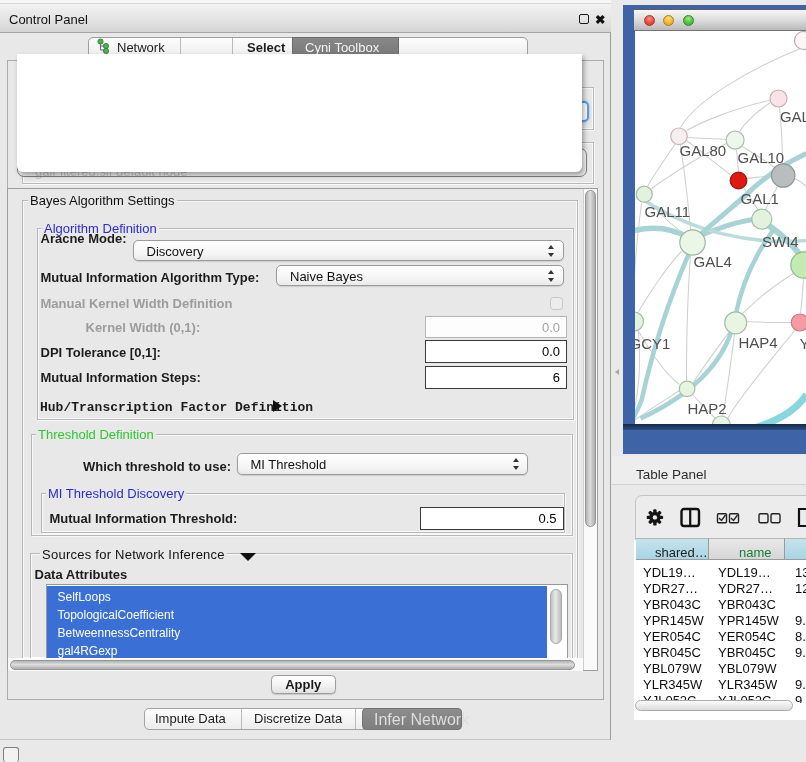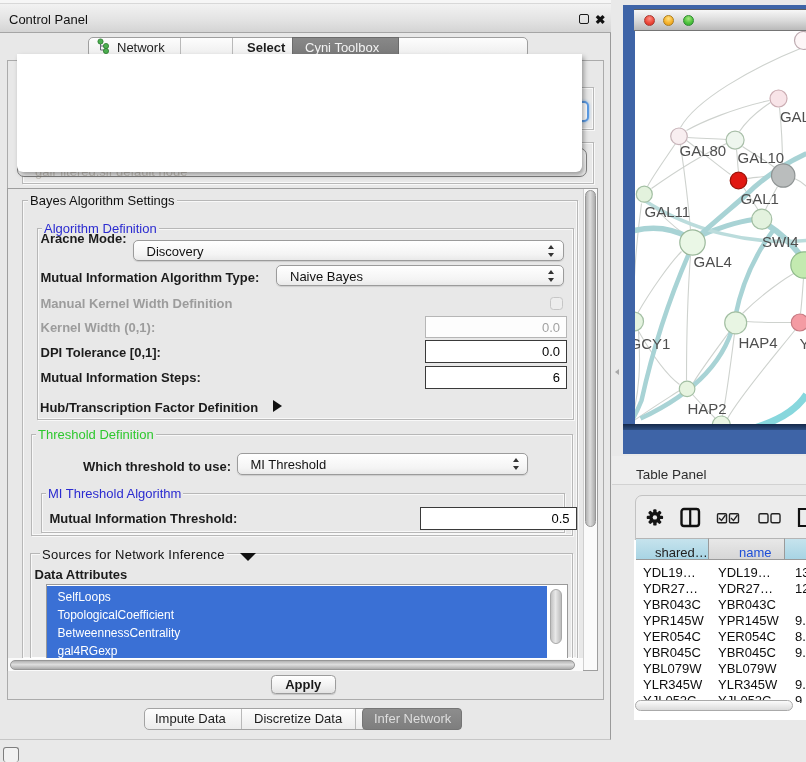--- a/index.html
+++ b/index.html
@@ -68,46 +68,46 @@
     <span class="ct">Discovery</span>
     <span class="stepper"></span>
   </div>
 <div class="abs lbl" style="left:40.5px;top:270px;">Mutual Information Algorithm Type:</div>
 <div class="combo" style="left:276px;top:265px;width:287.5px;height:21px;">
     <span class="ct">Naive Bayes</span>
     <span class="stepper"></span>
   </div>
 <div class="abs lbl" style="left:40.5px;top:296px;color:#9c9c9c;">Manual Kernel Width Definition</div>
 <div class="abs" style="left:549.5px;top:296.5px;width:13.5px;height:13.5px;border:1px solid #c6c6c6;border-radius:3.5px;background:#ededed;"></div>
-<div class="abs lbl" style="left:40.5px;top:320px;color:#9c9c9c;">Kernel Width (0,1):</div>
+<div class="abs lbl" style="left:40.5px;top:320px;color:#9c9c9c;padding-left:45px;">Kernel Width (0,1):</div>
 <div class="fld" style="left:424.5px;top:315.5px;width:142.5px;height:22px;border:1px solid #b6b6b6;background:#fdfdfd;">
     <span style="color:#a2a2a2;">0.0</span>
   </div>
 <div class="abs lbl" style="left:40.5px;top:344.5px;">DPI Tolerance [0,1]:</div>
 <div class="fld" style="left:424.5px;top:340px;width:142.5px;height:23px;border:1.5px solid #3a3a3a;">
     <span>0.0</span>
   </div>
 <div class="abs lbl" style="left:40.5px;top:369.5px;">Mutual Information Steps:</div>
 <div class="fld" style="left:424.5px;top:365.5px;width:142.5px;height:23px;border:1.5px solid #3a3a3a;">
     <span>6</span>
   </div>
-<div class="abs lbl" style="left:40px;top:400px;">Hub/Transcription Factor Definition</div>
+<div class="abs lbl" style="left:40px;top:400px;font-family:Liberation Mono, monospace;">Hub/Transcription Factor Definition</div>
 <div class="abs" style="left:273px;top:400px;width:0;height:0;border-top:6.5px solid transparent;border-bottom:6.5px solid transparent;border-left:9px solid #111;"></div>
 
 <div class="abs etched" style="left:31px;top:434px;width:542px;height:102px;"></div>
 <div class="gtitle" style="left:36px;top:427px;color:#2ec82e;">Threshold Definition</div>
 <div class="abs lbl" style="left:60px;top:459px;width:171px;text-align:right;">Which threshold to use:</div>
 <div class="combo" style="left:236.5px;top:453px;width:291.5px;height:21.5px;">
     <span class="ct">MI Threshold</span>
     <span class="stepper"></span>
   </div>
 <div class="abs etched" style="left:41px;top:492.5px;width:524px;height:40px;"></div>
-<div class="gtitle" style="left:46px;top:485.5px;color:#2b2bd0;">MI Threshold Algorithm</div>
+<div class="gtitle" style="left:46px;top:485.5px;color:#2b2bd0;">MI Threshold Discovery</div>
 <div class="abs lbl" style="left:49.5px;top:511px;">Mutual Information Threshold:</div>
-<div class="fld" style="left:419.5px;top:506.5px;width:157px;height:23px;border:1.5px solid #3a3a3a;">
+<div class="fld" style="left:419.5px;top:506.5px;width:144px;height:23px;border:1.5px solid #3a3a3a;">
     <span>0.5</span>
   </div>
 
 <div class="abs etched" style="left:30px;top:553px;width:543px;height:105px;border-bottom:none;"></div>
 <div class="gtitle" style="left:40px;top:546.5px;color:#111;letter-spacing:0.25px;">Sources for Network Inference</div>
 <div class="abs" style="left:239.5px;top:552.5px;width:0;height:0;border-left:8px solid transparent;border-right:8px solid transparent;border-top:8.5px solid #111;"></div>
 <div class="abs lbl" style="left:34.5px;top:566.5px;">Data Attributes</div>
 <div class="abs" style="left:46px;top:584px;width:522px;height:74px;border:1px solid #999;background:#fff;border-bottom:none;"></div>
 <div class="abs" style="left:47px;top:585.5px;width:500px;height:72px;background:#3a70d5;"></div>
 <div class="abs" style="left:57.5px;top:587.5px;font-size:12px;line-height:18.25px;color:#fff;white-space:nowrap;">SelfLoops<br>TopologicalCoefficient<br>BetweennessCentrality<br>gal4RGexp</div>
@@ -116,21 +116,21 @@
 <div class="abs" style="left:270.5px;top:674.5px;width:65.5px;height:19.5px;border:1px solid #9c9c9c;border-radius:4.5px;background:linear-gradient(#ffffff,#f2f2f2 55%,#e2e2e2);box-shadow:0 1px 1px rgba(0,0,0,.15);text-align:center;font-size:13px;font-weight:bold;color:#1a1a1a;">
     <div style="margin-top:1.5px;">Apply</div>
   </div>
 
 <div class="abs" style="left:143.5px;top:707.5px;width:318px;height:22px;background:linear-gradient(#fdfdfd,#ececec);border:1px solid #a3a3a3;border-radius:5px;"></div>
 <div class="abs" style="left:240.5px;top:708.5px;width:1px;height:20px;background:#b9b9b9;"></div>
 <div class="abs" style="left:355px;top:708.5px;width:1px;height:20px;background:#b9b9b9;"></div>
 <div class="abs" style="left:362px;top:707.5px;width:99.5px;height:22px;background:linear-gradient(#8d8d8d,#7e7e7e);border:1px solid #757575;border-radius:4px;"></div>
 <div class="abs" style="left:155px;top:711px;font-size:13px;color:#1c1c1c;">Impute Data</div>
 <div class="abs" style="left:254px;top:711px;font-size:13px;color:#1c1c1c;">Discretize Data</div>
-<div class="abs" style="left:374px;top:711px;font-size:13px;color:#dedede;">Infer Network</div>
+<div class="abs" style="left:374px;top:711px;font-size:16px;color:#dedede;">Infer Network</div>
 
 <div class="abs" style="left:614.5px;top:368.5px;width:0;height:0;border-top:3px solid transparent;border-bottom:3px solid transparent;border-right:4px solid #a8a8a8;"></div>
 
 <div class="abs" style="left:3px;top:747px;width:16px;height:15px;border:1.5px solid #7e7e7e;border-radius:3px;background:#f2f2f2;border-bottom:none;"></div>
 
 <div class="abs" style="left:623px;top:4.5px;width:183px;height:449.5px;background:#3e64a7;"></div>
 <div class="abs" style="left:623px;top:424px;width:183px;height:6px;background:linear-gradient(#15294a,#2c4d80);"></div>
 <div class="abs" style="left:633.5px;top:8.5px;width:172.5px;height:22px;background:linear-gradient(#f7f7f7,#d9d9d9 55%,#b9b9b9);border-top:1px solid #5e5e5e;border-bottom:1px solid #757575;"></div>
 <div class="abs" style="left:643.5px;top:15.2px;width:11px;height:11px;border-radius:50%;background:radial-gradient(circle at 50% 30%,#fb8e85,#ee4b3c 55%,#d7281d);border:0.8px solid #a83a32;"></div>
 <div class="abs" style="left:663px;top:15.2px;width:11px;height:11px;border-radius:50%;background:radial-gradient(circle at 50% 30%,#ffe082,#f6b42d 55%,#e1951a);border:0.8px solid #ad7e1c;"></div>
@@ -241,20 +241,20 @@
 <rect x="114" y="6.8" width="9" height="9" rx="1.5"></rect>
 <rect x="126" y="6.8" width="9" height="9" rx="1.5"></rect>
 </g>
 <path d="M154 2 h9 l4 4 v13 h-13 z" fill="none" stroke="#111" stroke-width="2.2"></path>
 </svg>
 
 <div class="abs" style="left:635.5px;top:538px;width:73px;height:22px;background:linear-gradient(#c6e3ed,#a8d4e4);border-right:1px solid #9a9a9a;border-bottom:1px solid #9a9a9a;border-top:1px solid #b5b5b5;"></div>
 <div class="abs" style="left:708.5px;top:538px;width:76px;height:22px;background:linear-gradient(#e8e8e8,#d6d6d6);border-right:1px solid #9a9a9a;border-bottom:1px solid #9a9a9a;border-top:1px solid #b5b5b5;"></div>
 <div class="abs" style="left:784.5px;top:538px;width:22px;height:22px;background:linear-gradient(#c6e3ed,#a8d4e4);border-bottom:1px solid #9a9a9a;border-top:1px solid #b5b5b5;"></div>
 <div class="abs" style="left:655px;top:544.5px;font-size:13px;color:#222;">shared…</div>
-<div class="abs" style="left:739px;top:544.5px;font-size:13px;color:#1d4ed8;">name</div>
+<div class="abs" style="left:739px;top:544.5px;font-size:13px;color:#15803d;">name</div>
 
 <div class="abs" style="left:634px;top:561px;width:172px;height:142px;overflow:hidden;font-size:13px;color:#0e0e0e;">
 <div style="position:absolute;left:9px;top:3.5px;line-height:16.1px;">YDL19…<br>YDR27…<br>YBR043C<br>YPR145W<br>YER054C<br>YBR045C<br>YBL079W<br>YLR345W<br>YJL052C</div>
 <div style="position:absolute;left:84px;top:3.5px;line-height:16.1px;">YDL19…<br>YDR27…<br>YBR043C<br>YPR145W<br>YER054C<br>YBR045C<br>YBL079W<br>YLR345W<br>YJL052C</div>
 <div style="position:absolute;left:161px;top:3.5px;line-height:16.1px;">13<br>12<br>&nbsp;<br>9.<br>8.<br>9.<br>&nbsp;<br>9.<br>9.</div>
 </div>
 <div class="abs" style="left:635px;top:699.5px;width:158px;height:11.5px;border:1px solid #aaa;border-radius:6px;background:linear-gradient(#fbfbfb,#dcdcdc);"></div>
 
 </body></html>

